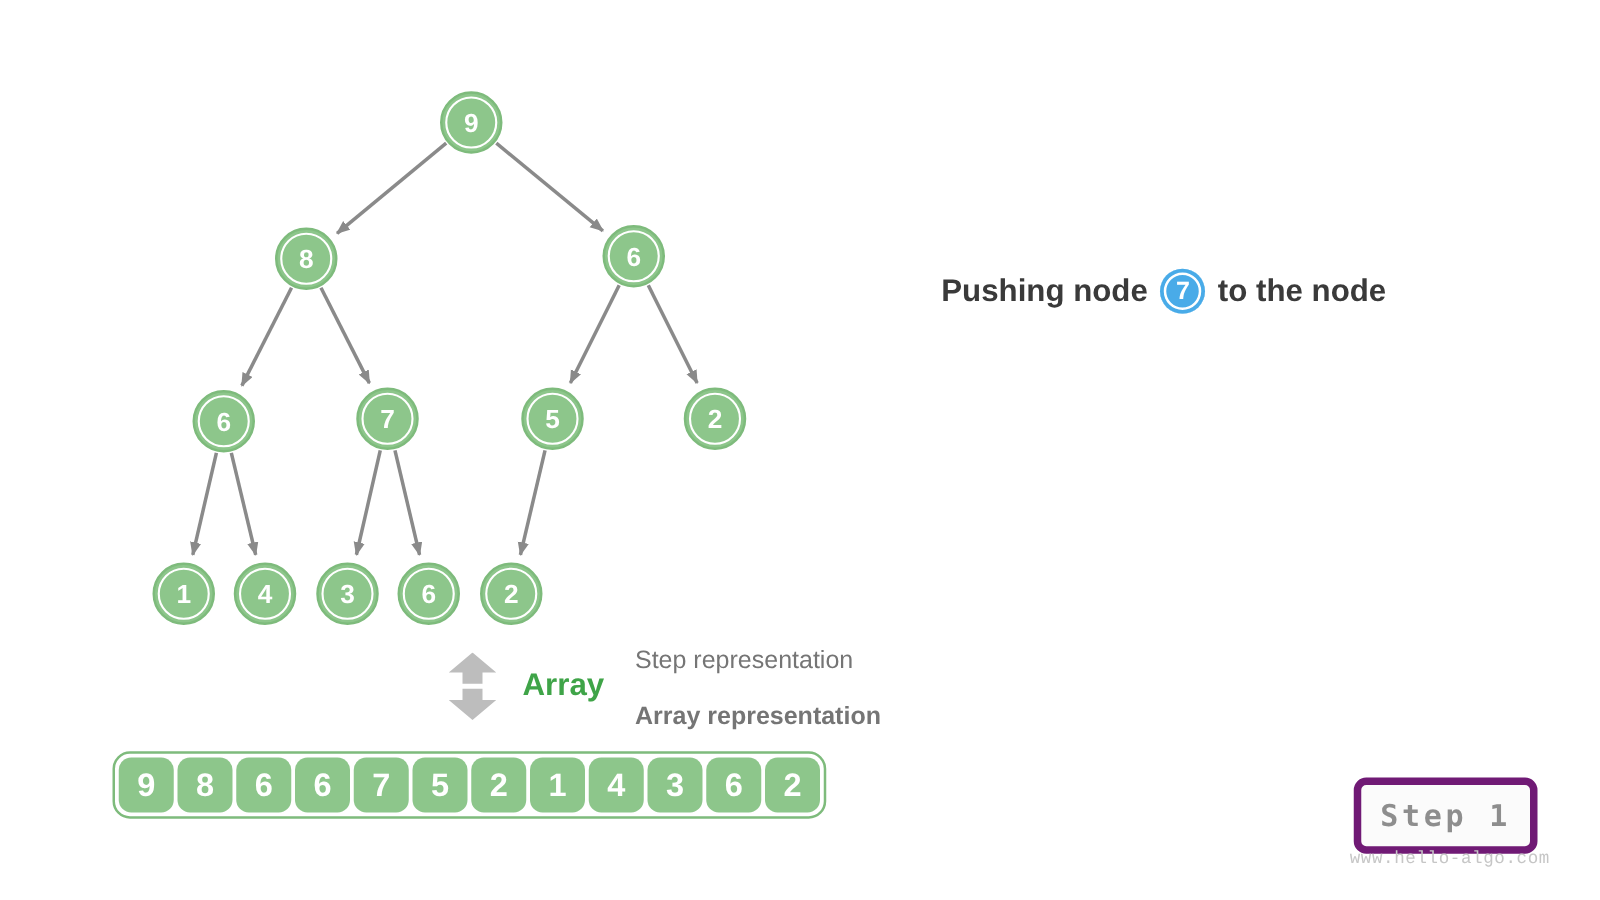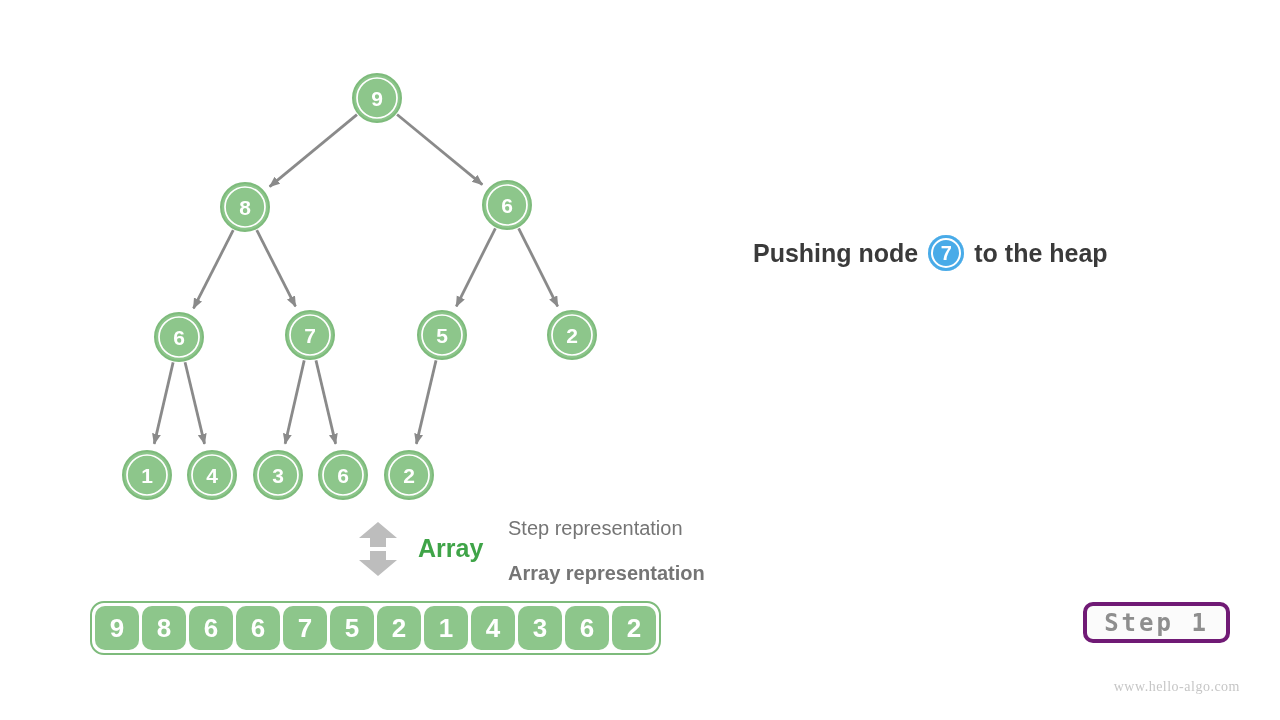--- a/index.html
+++ b/index.html
@@ -9,21 +9,21 @@
   }
   
   .tree-svg{position:absolute;left:90px;top:60px;width:540px;height:450px;}
   .tree-svg text{
     font-family:"Liberation Sans",sans-serif;font-weight:bold;font-size:21px;fill:#ffffff;
   }
   
   .caption{
     position:absolute;left:753px;top:211px;height:44px;
     display:flex;align-items:center;gap:10px;
-    font-size:25px;font-weight:bold;color:#3a3a3a;white-space:nowrap;margin-top:20px;
+    font-size:25px;font-weight:bold;color:#3a3a3a;white-space:nowrap;
   }
   .node-badge{
     width:36px;height:36px;border-radius:50%;
     display:flex;align-items:center;justify-content:center;
     color:#ffffff;font-size:20px;font-weight:bold;
     background:#49abe8;
     box-shadow:inset 0 0 0 3px #49abe8, inset 0 0 0 5px #ffffff;
   }
   
   .updown-icon{position:absolute;left:359px;top:522px;width:38px;height:54px;}
@@ -42,30 +42,30 @@
     display:inline-flex;gap:3px;
     padding:3px;border:2px solid #7ebb7c;border-radius:14px;background:#ffffff;
   }
   .array-cell{
     width:44px;height:44px;border-radius:10px;background:#8dc68b;
     display:flex;align-items:center;justify-content:center;
     color:#ffffff;font-size:26px;font-weight:bold;
   }
   
   .step-button{
-    position:absolute;left:1083px;top:602px;width:147px;height:41px;
-    border:4px solid #701a75;border-radius:10px;background:#fbfbfb;
+    position:absolute;left:1083px;top:622px;width:147px;height:61px;
+    border:6px solid #701a75;border-radius:10px;background:#fbfbfb;
     display:flex;align-items:center;justify-content:center;box-sizing:border-box;
     font-family:"DejaVu Sans Mono",monospace;font-weight:bold;font-size:24px;
     color:#8e8e8e;letter-spacing:3px;white-space:pre;
   }
   
   .watermark{
     position:absolute;right:40px;top:679px;
-    font-family:Liberation Serif, serif;font-size:14px;color:#c6c6c6;
+    font-family:Liberation Mono, monospace;font-size:14px;color:#c6c6c6;
     letter-spacing:0.5px;
   }
 </style>
 </head>
 <body>
 
 <div class="canvas">
 
   <svg class="tree-svg" viewBox="0 0 540 450">
     <defs>
@@ -146,21 +146,21 @@
           <circle r="24" fill="#8dc68b" stroke="#7ebb7c" stroke-width="2"></circle>
           <circle r="20" fill="none" stroke="#ffffff" stroke-width="1.7"></circle>
           <text text-anchor="middle" dy="7.5">2</text>
         </g>
       </g>
   </svg>
 
   <div class="caption">
     <span>Pushing node</span>
     <span class="node-badge">7</span>
-    <span>to the heap</span>
+    <span>to the node</span>
   </div>
 
   <svg class="updown-icon" viewBox="0 0 38 54">
     <path d="M19 0 L38 16 L27 16 L27 25 L11 25 L11 16 L0 16 Z" fill="#bdbdbd"></path>
     <path d="M19 54 L38 38 L27 38 L27 29 L11 29 L11 38 L0 38 Z" fill="#bdbdbd"></path>
   </svg>
   <div class="heap-label">Array</div>
   <div class="repr-label repr-tree">Step representation</div>
   <div class="repr-label repr-array">Array representation</div>
 

